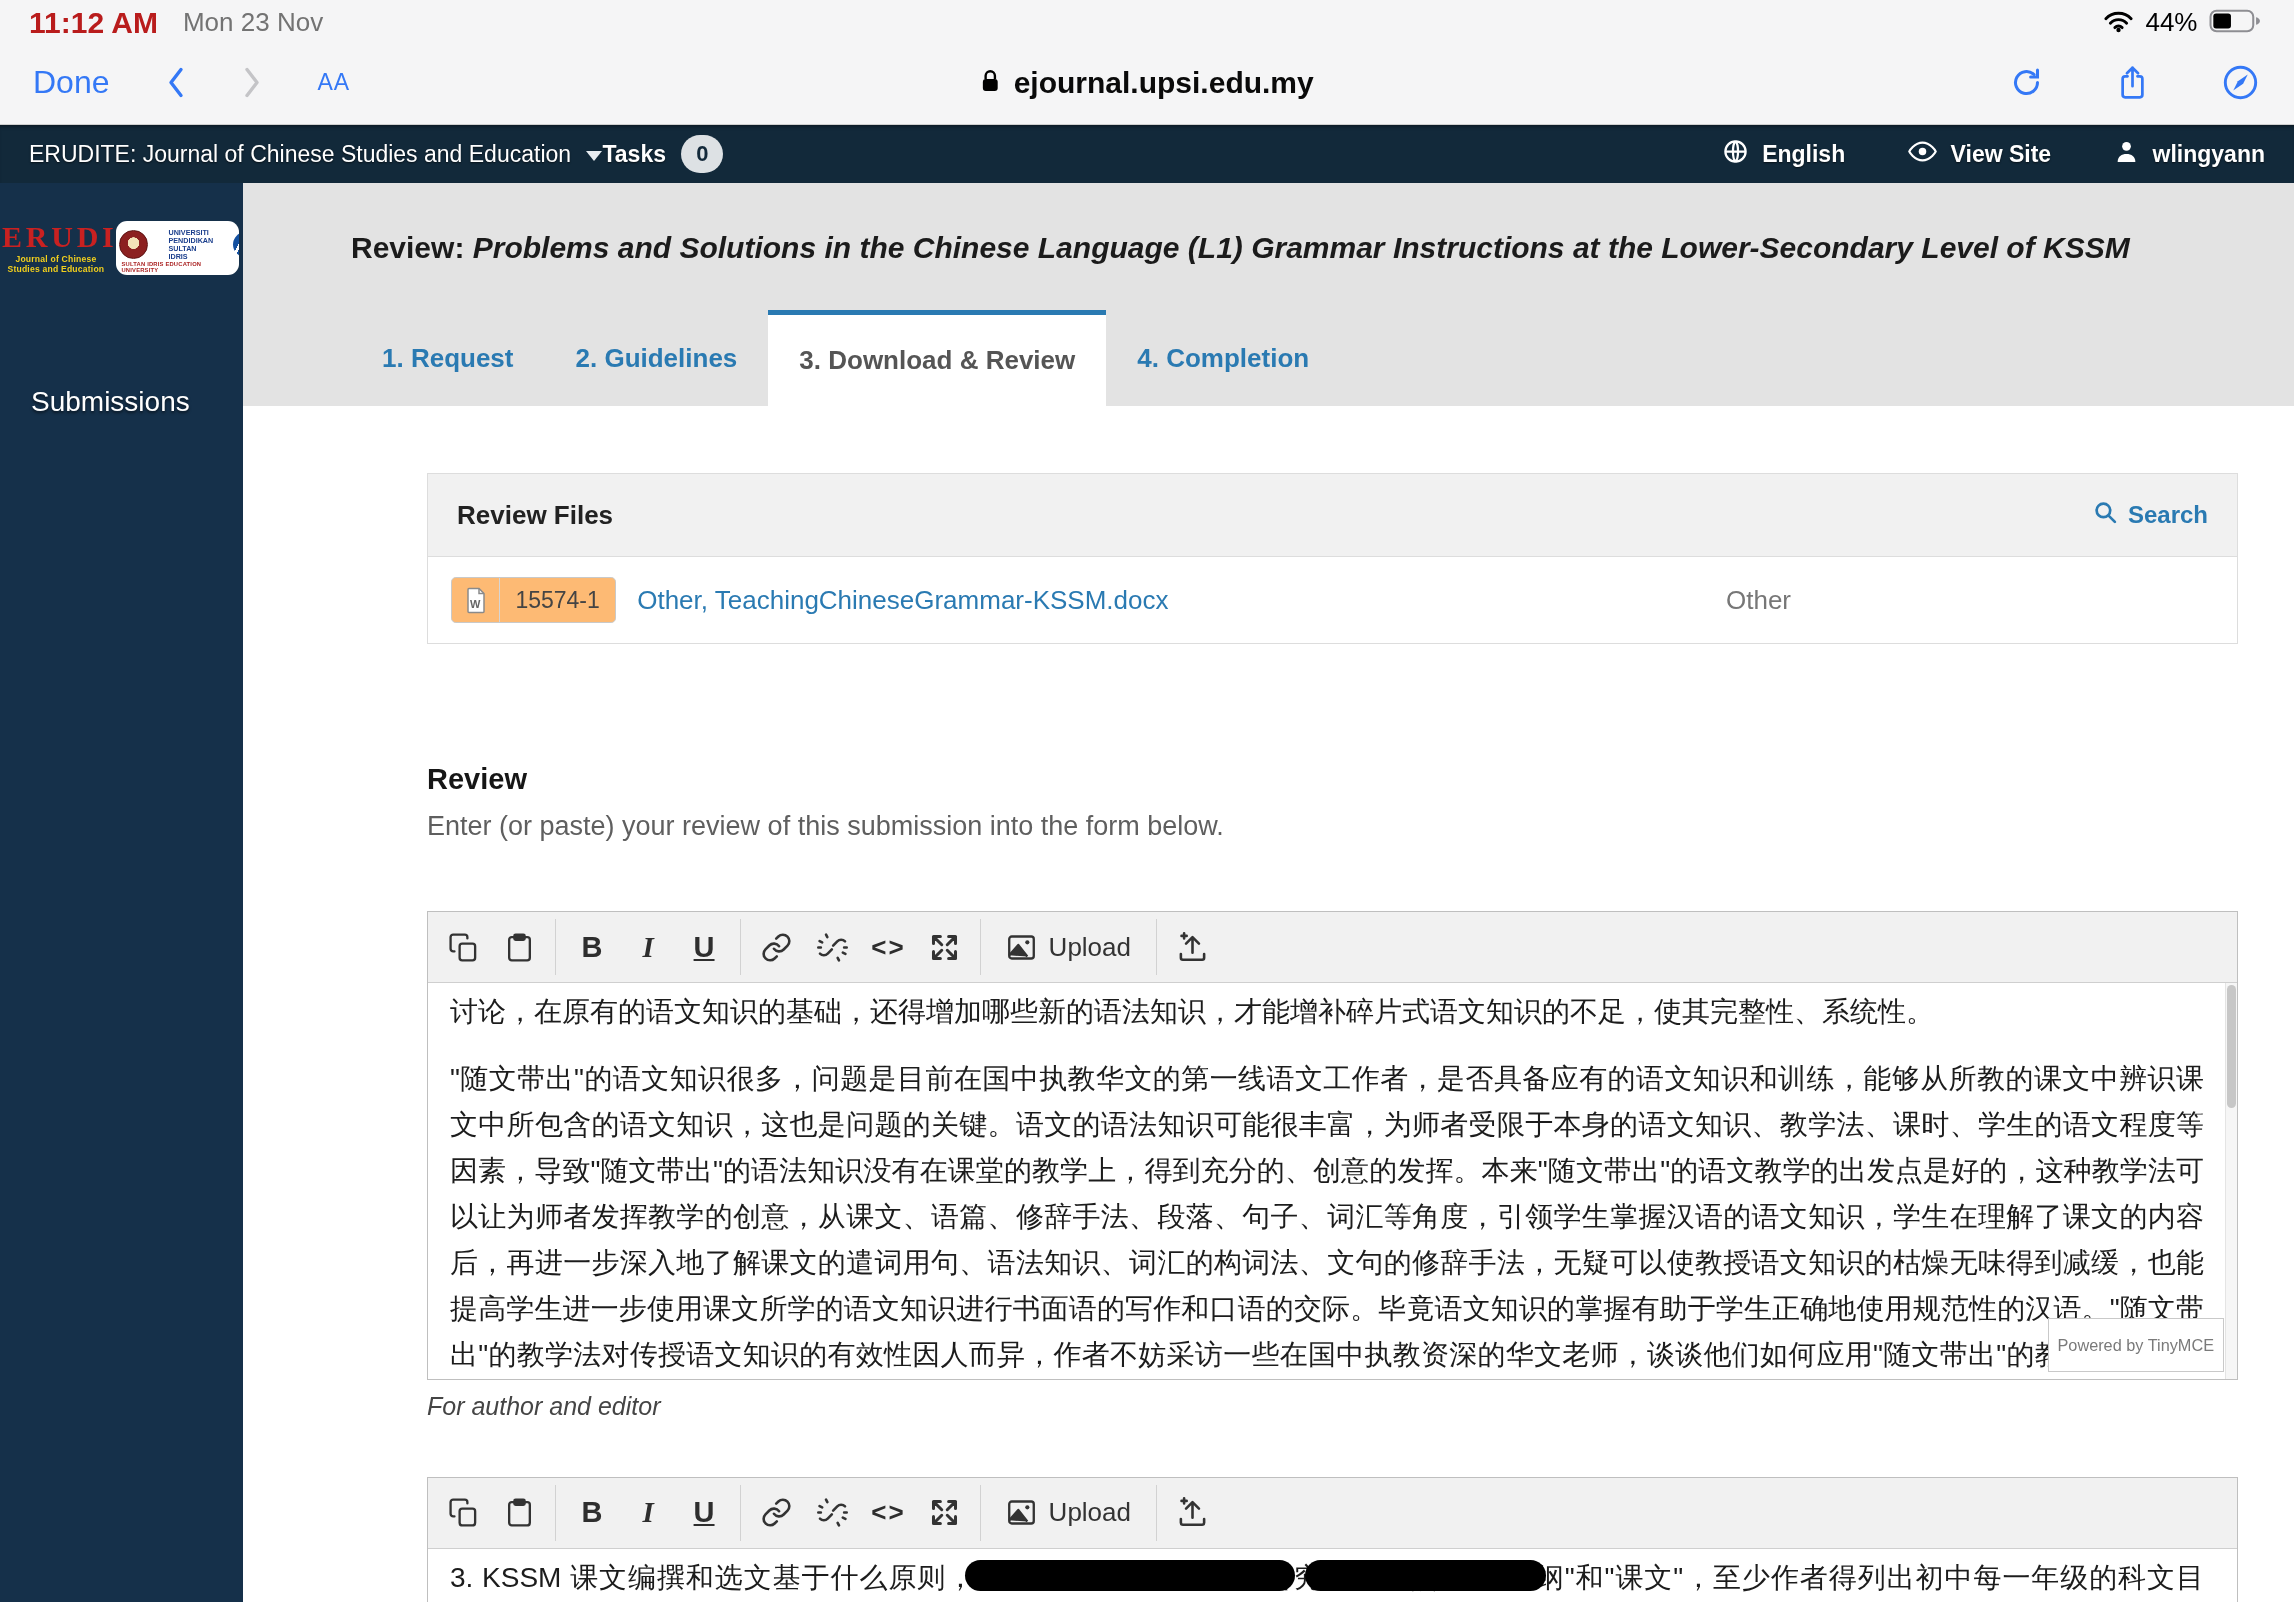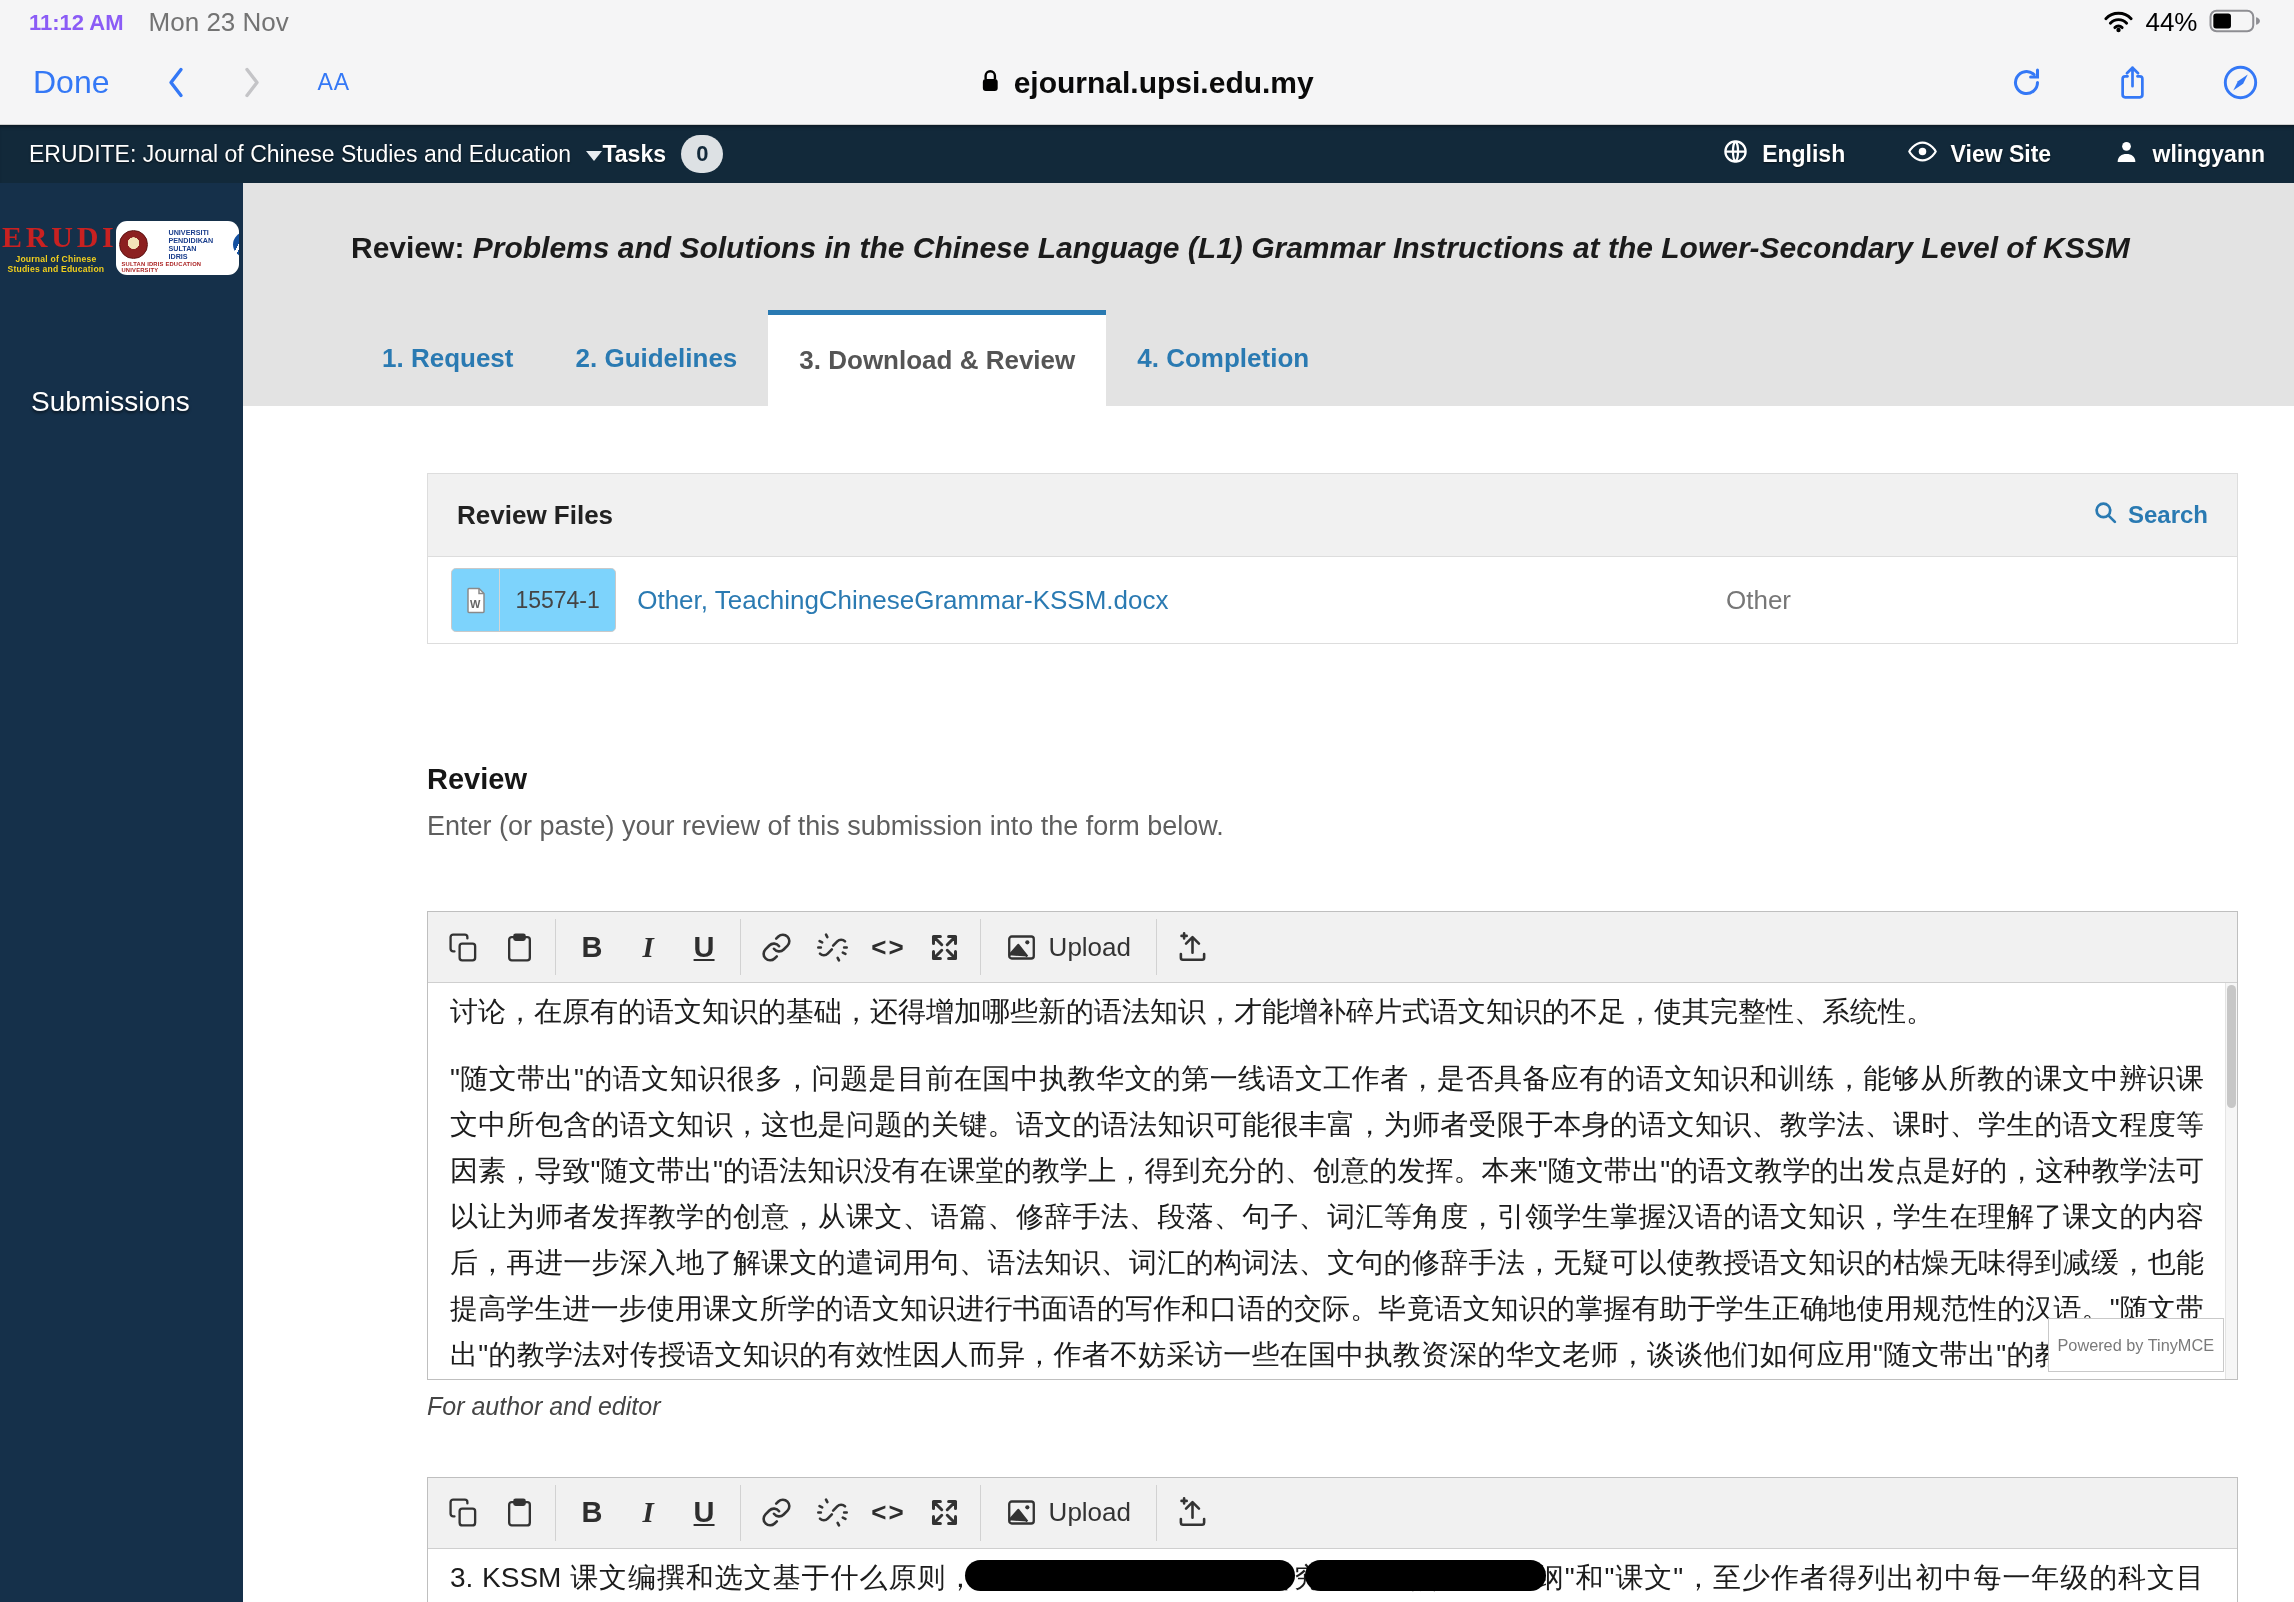--- a/index.html
+++ b/index.html
@@ -4,21 +4,21 @@
 <style>
   * { margin:0; padding:0; box-sizing:border-box; }
   body { background:#333; font-family:"Liberation Sans","DejaVu Sans",sans-serif; }
   .device { position:relative; width:2294px; height:1602px; background:#fff; overflow:hidden;
             font-family:"Liberation Sans","DejaVu Sans",sans-serif; }
 
   
   .status-bar { position:absolute; top:0; left:0; width:2294px; height:40px; background:#f5f5f6;
                 display:flex; justify-content:space-between; align-items:center; padding:5.8px 29px 0 29px; }
   .status-left { display:flex; gap:25px; align-items:center; }
-  .status-time { font-size:22px; font-weight:700; color:#8b5cf6; }
+  .status-time { font-size:30px; font-weight:700; color:#b91c1c; }
   .status-date { font-size:26px; font-weight:400; color:#737373;text-align:center; }
   .status-right { display:flex; gap:11.5px; align-items:center; }
   .status-batt-pct { font-size:26px; color:#000; }
 
   
   .safari-bar { position:absolute; top:40px; left:0; width:2294px; height:85px; background:#f5f5f6;
                 border-bottom:1px solid #cfcfcf; }
   .safari-left { position:absolute; left:33px; top:0; height:85px; display:flex; align-items:center; gap:56px; }
   .safari-done { color:#3478f6; font-size:32px; }
   .chev { display:flex; align-items:center; }
@@ -75,22 +75,22 @@
   .page-body { padding:0 56px 0 184px; }
 
   
   .panel { margin-top:67px; border:1px solid #ddd; }
   .panel-header { height:83px; background:#f1f1f1; border-bottom:1px solid #ddd; display:flex;
                   align-items:center; padding:0 29px; }
   .panel-title { font-size:26px; font-weight:700; color:#222; }
   .panel-search { margin-left:auto; display:flex; align-items:center; gap:9.6px; color:#2a7ab2;
                   font-size:24px; font-weight:700; cursor:pointer; }
   .file-row { height:86px; background:#fff; display:flex; align-items:center; padding:0 23px; }
-  .file-chip { display:flex; align-items:stretch; border:1px solid #c9c9c9; border-radius:4.8px; height:64px;
-               overflow:hidden; background:#7dd3fc; }
+  .file-chip { display:flex; align-items:stretch; border:1px solid #c9c9c9; border-radius:4.8px; height:46px;
+               overflow:hidden; background:#fdba74; }
   .file-chip-icon { width:48px; display:flex; align-items:center; justify-content:center;
                     border-right:1px solid #d5d5d5; }
   .file-chip-id { display:flex; align-items:center; padding:0 15.4px; font-size:23px; color:#444; }
   .file-link { margin-left:21px; font-size:26px; color:#2a7ab2; cursor:pointer; }
   .file-type { margin-left:auto; margin-right:423px; font-size:26px; color:#777; }
 
   
   .review-section { margin-top:119px; }
   .review-heading { font-size:29px; font-weight:700; color:#161616; }
   .review-desc { margin-top:15.4px; font-size:27px; color:#5f5f5f; }

